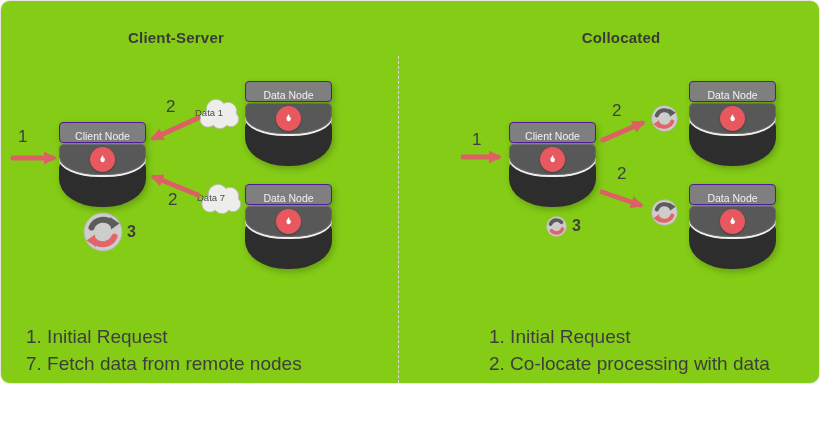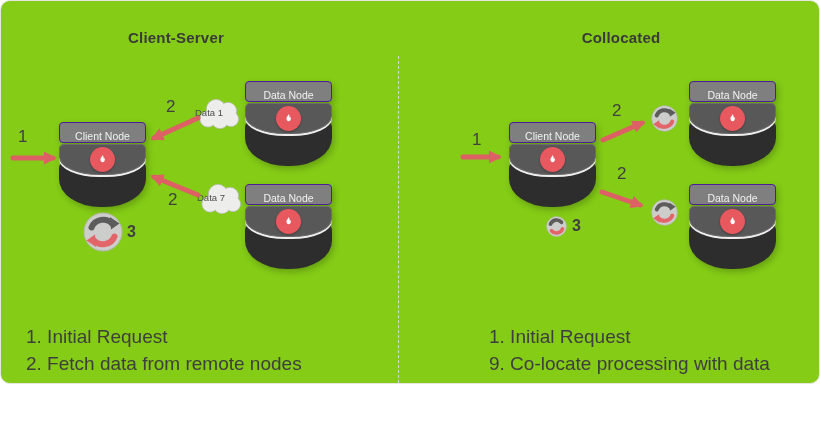--- a/index.html
+++ b/index.html
@@ -178,21 +178,21 @@
     </svg>
   </div>
 
   <div class="marker" style="left:17px; top:126px;">1</div>
   <div class="marker" style="left:165px; top:96px;">2</div>
   <div class="marker" style="left:167px; top:189px;">2</div>
   <div class="marker marker-bold" style="left:126px; top:222px;">3</div>
 
   <div class="steps steps-left">
     <div>1. Initial Request</div>
-    <div>2. Fetch data from remote nodes</div>
+    <div>7. Fetch data from remote nodes</div>
   </div>
 
   <div class="panel-title title-right">Collocated</div>
 
   <div class="node" style="left:508px; top:121px;">
     <div class="node-header">
       <span>Client Node</span>
     </div>
     <div class="node-mid">
       <span class="flame">
@@ -258,21 +258,21 @@
     </svg>
   </div>
 
   <div class="marker" style="left:471px; top:129px;">1</div>
   <div class="marker" style="left:611px; top:100px;">2</div>
   <div class="marker" style="left:616px; top:163px;">2</div>
   <div class="marker marker-bold" style="left:571px; top:216px;">3</div>
 
   <div class="steps steps-right">
     <div>1. Initial Request</div>
-    <div>9. Co-locate processing with data</div>
+    <div>2. Co-locate processing with data</div>
   </div>
 
   <svg class="overlay">
     <defs>
       <marker id="ah" viewBox="0 0 10 10" markerWidth="2.6" markerHeight="2.6" refX="7" refY="5" orient="auto">
         <path d="M0 0 L10 5 L0 10 Z" fill="#dc6064"></path>
       </marker>
     </defs>
     <line x1="12" y1="157" x2="52" y2="157" stroke="#dc6064" stroke-width="5" stroke-linecap="round" marker-end="url(#ah)"></line>
     <line x1="197" y1="117" x2="153" y2="137" stroke="#dc6064" stroke-width="5" stroke-linecap="round" marker-end="url(#ah)"></line>

